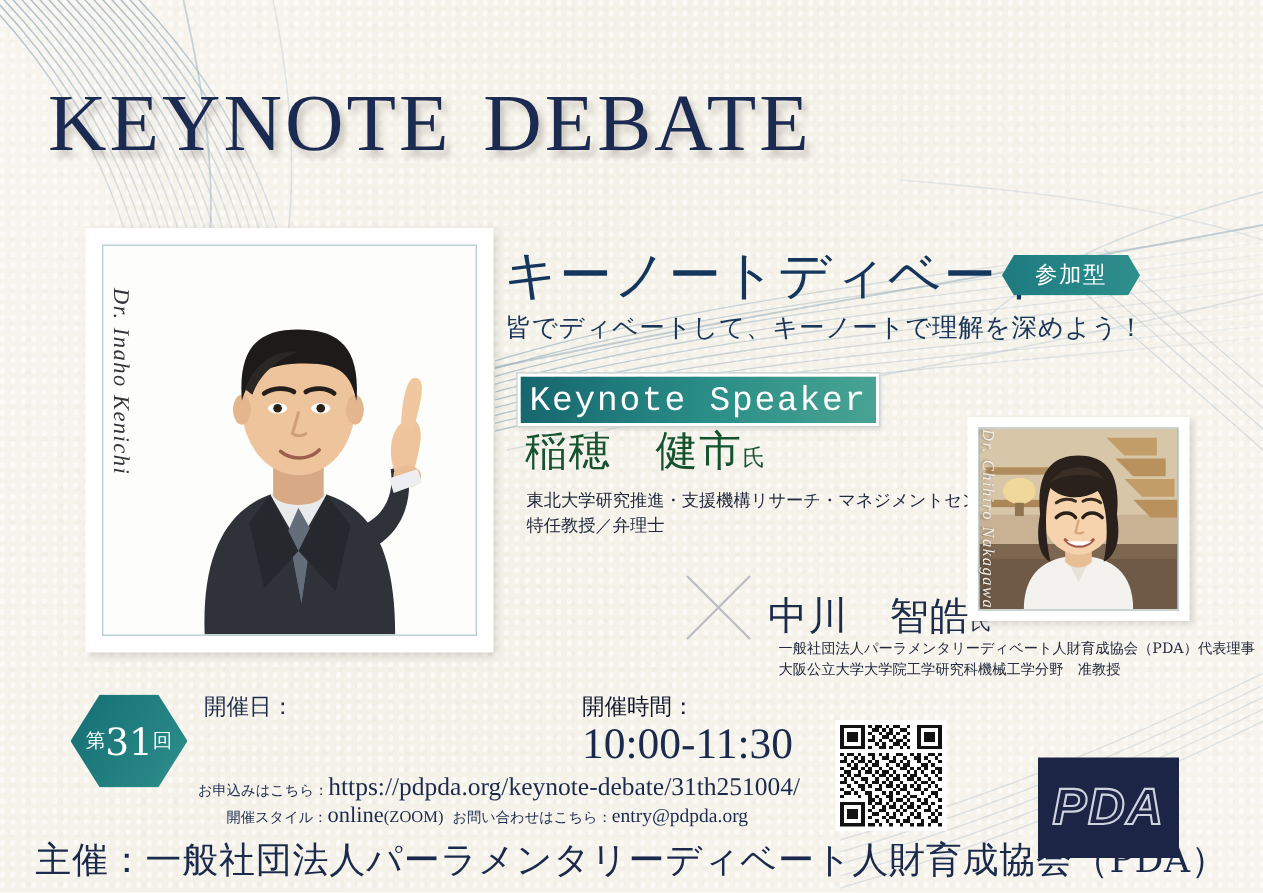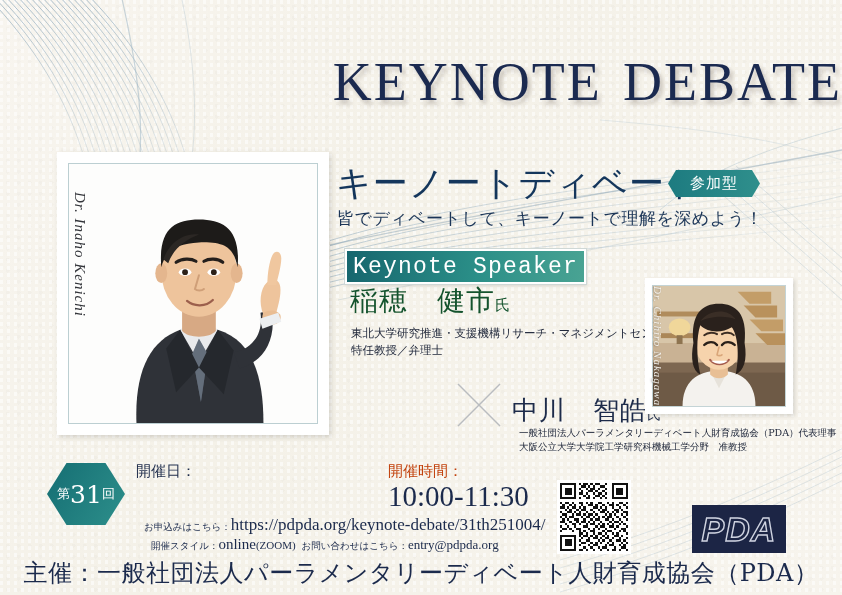--- a/index.html
+++ b/index.html
@@ -25,21 +25,21 @@
       linear-gradient(120deg, #f8f5ef 0%, #f4f1e8 40%, #f7f4ed 100%);
     background-size: 7px 7px, 11px 11px, 100% 100%;
     pointer-events: none;
   }
   #deco-layer { position: absolute; inset: 0; pointer-events: none; }
 
   
   #title-block {
     position: absolute;
     left: 0; right: 0; top: 36px;
-    text-align: right;
+    text-align: left;
     margin-left: 32px;
   }
   #poster-title {
     font-family: "Liberation Serif", "DejaVu Serif", serif;
     font-size: 77px;
     letter-spacing: 2px;
     color: #1b2a50;
     font-variant: small-caps;
     text-transform: lowercase;
     line-height: 1;
@@ -228,35 +228,34 @@
     white-space: nowrap;
     font-family: "Liberation Serif", "DejaVu Serif", serif;
   }
   #date-value .year { font-size: 25px; }
   #date-value .slash { font-size: 27px; color:#2a3a5c; }
   #date-value .md { font-size: 46px; letter-spacing: -1px; }
   #date-value .dow { font-size: 16px; font-family: "DejaVu Serif", serif; }
 
   #time-label {
     position: absolute; left: 388px; top: 462px;
-    font-size: 15px; color: #c2410c;
+    font-size: 15px; color: #0f172a;
     font-family: "DejaVu Serif", "Liberation Serif", serif;
   }
   #time-value {
     position: absolute; left: 388px; top: 480px;
     font-size: 29px; color: #1b2a4c;
     letter-spacing: 0px;
     font-family: "Liberation Serif", "DejaVu Serif", serif;
   }
 
   #apply-line {
     position: absolute; left: 132px; top: 515px;
     white-space: nowrap; color: #1b2a4c;
     font-family: "Liberation Serif","DejaVu Serif",serif;
-    margin-left: 12px;
   }
   #apply-line .lbl {
     font-size: 9.5px; font-family: "DejaVu Serif", serif;
   }
   #apply-line .url { font-size: 17px; letter-spacing: 0px; }
 
   #style-line {
     position: absolute; left: 131px; top: 535px;
     white-space: nowrap; color: #1b2a4c;
     font-family: "Liberation Serif","DejaVu Serif",serif;
@@ -277,21 +276,21 @@
   }
 
   
   #qr-code {
     position: absolute; left: 557px; top: 480px;
     width: 68px; height: 68px; background: #ffffff; padding: 3px;
   }
   
   #pda-logo {
     position: absolute; left: 692px; top: 505px;
-    width: 94px; height: 48px;
+    width: 94px; height: 67px;
     background: #1c2545;
     display: flex; align-items: center; justify-content: center;
   }
   #pda-logo-text {
     font-family: "Liberation Sans", "DejaVu Sans", sans-serif;
     font-style: italic;
     font-weight: bold;
     font-size: 34px;
     letter-spacing: 1px;
     color: #1c2545;

